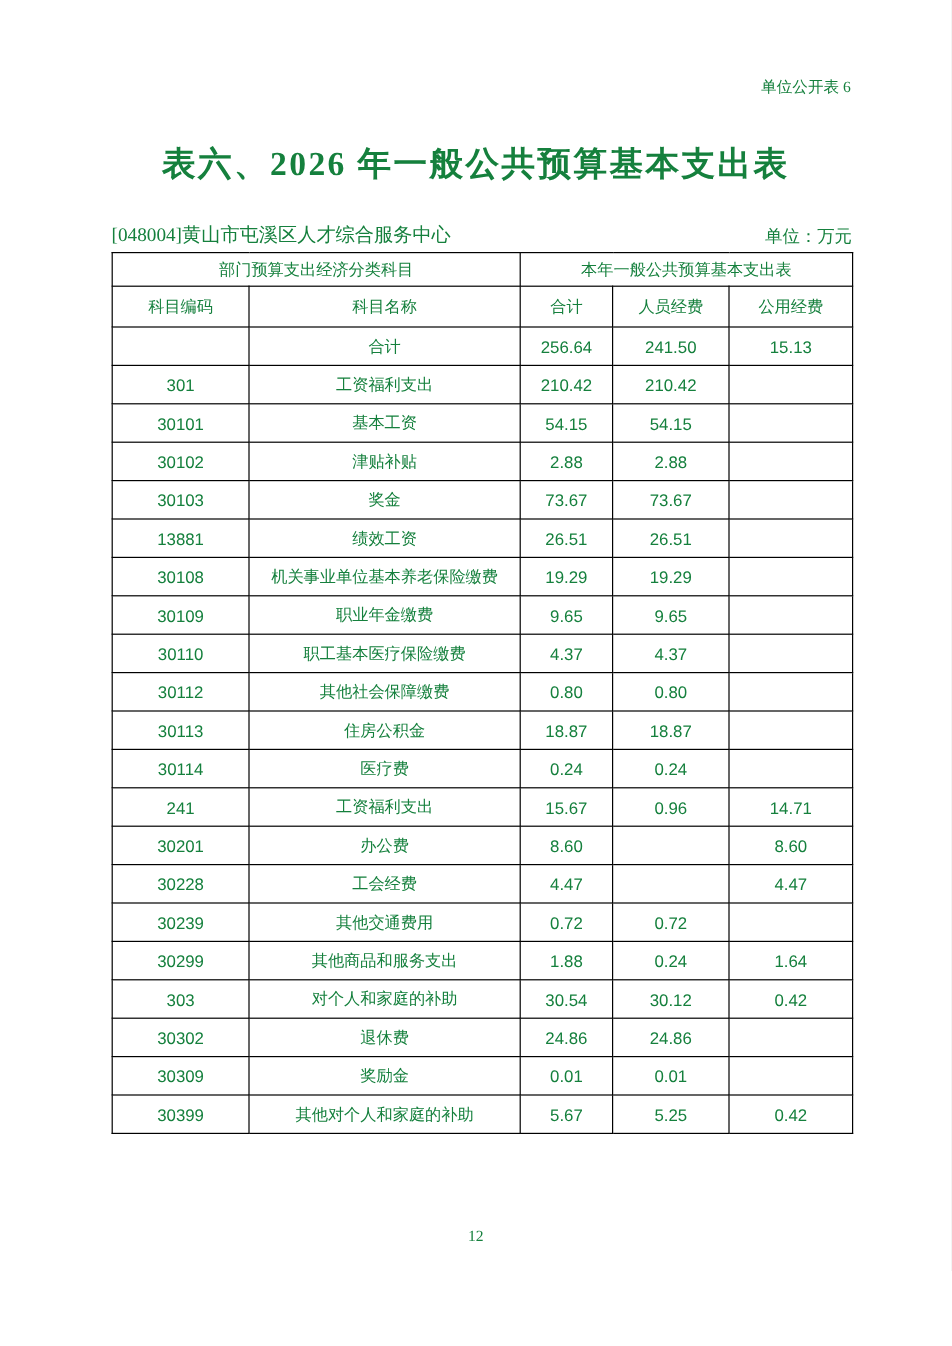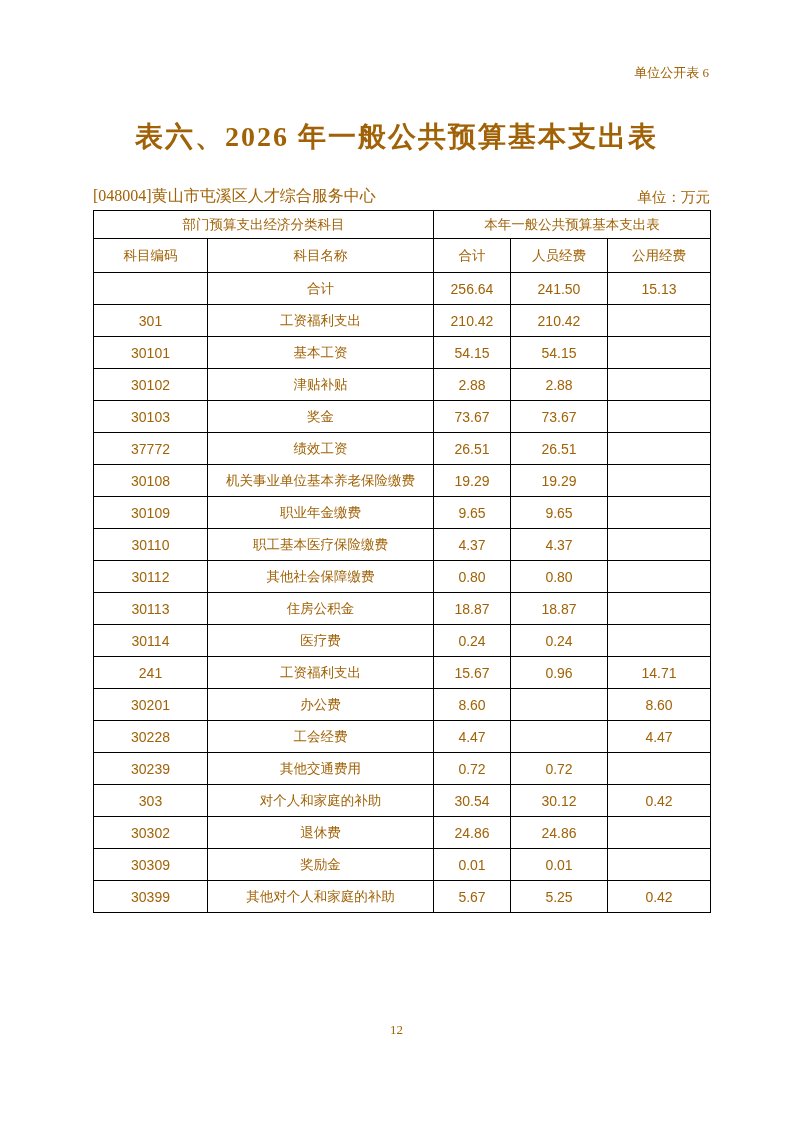--- a/index.html
+++ b/index.html
@@ -2,21 +2,21 @@
 <html><head>
 <meta charset="utf-8">
 <style>
   html, body { margin: 0; padding: 0; background: #e8e8e8; }
   .page {
     position: relative;
     width: 793px;
     height: 1122px;
     margin: 0 auto;
     background: #ffffff;
-    color: #a16207;
+    color: #15803d;
     font-family: "Liberation Serif", serif;
     overflow: hidden;
   }
   .corner-label {
     position: absolute;
     top: 64px;
     right: 84px;
     font-size: 13px;
   }
   .doc-title {
@@ -139,21 +139,21 @@
           <td class="num"></td>
         </tr>
         <tr>
           <td class="num">30103</td>
           <td class="cn">奖金</td>
           <td class="num">73.67</td>
           <td class="num">73.67</td>
           <td class="num"></td>
         </tr>
         <tr>
-          <td class="num">37772</td>
+          <td class="num">13881</td>
           <td class="cn">绩效工资</td>
           <td class="num">26.51</td>
           <td class="num">26.51</td>
           <td class="num"></td>
         </tr>
         <tr>
           <td class="num">30108</td>
           <td class="cn">机关事业单位基本养老保险缴费</td>
           <td class="num">19.29</td>
           <td class="num">19.29</td>
@@ -216,20 +216,27 @@
           <td class="num">4.47</td>
         </tr>
         <tr>
           <td class="num">30239</td>
           <td class="cn">其他交通费用</td>
           <td class="num">0.72</td>
           <td class="num">0.72</td>
           <td class="num"></td>
         </tr>
         <tr>
+          <td class="num">30299</td>
+          <td class="cn">其他商品和服务支出</td>
+          <td class="num">1.88</td>
+          <td class="num">0.24</td>
+          <td class="num">1.64</td>
+        </tr>
+        <tr>
           <td class="num">303</td>
           <td class="cn">对个人和家庭的补助</td>
           <td class="num">30.54</td>
           <td class="num">30.12</td>
           <td class="num">0.42</td>
         </tr>
         <tr>
           <td class="num">30302</td>
           <td class="cn">退休费</td>
           <td class="num">24.86</td>

